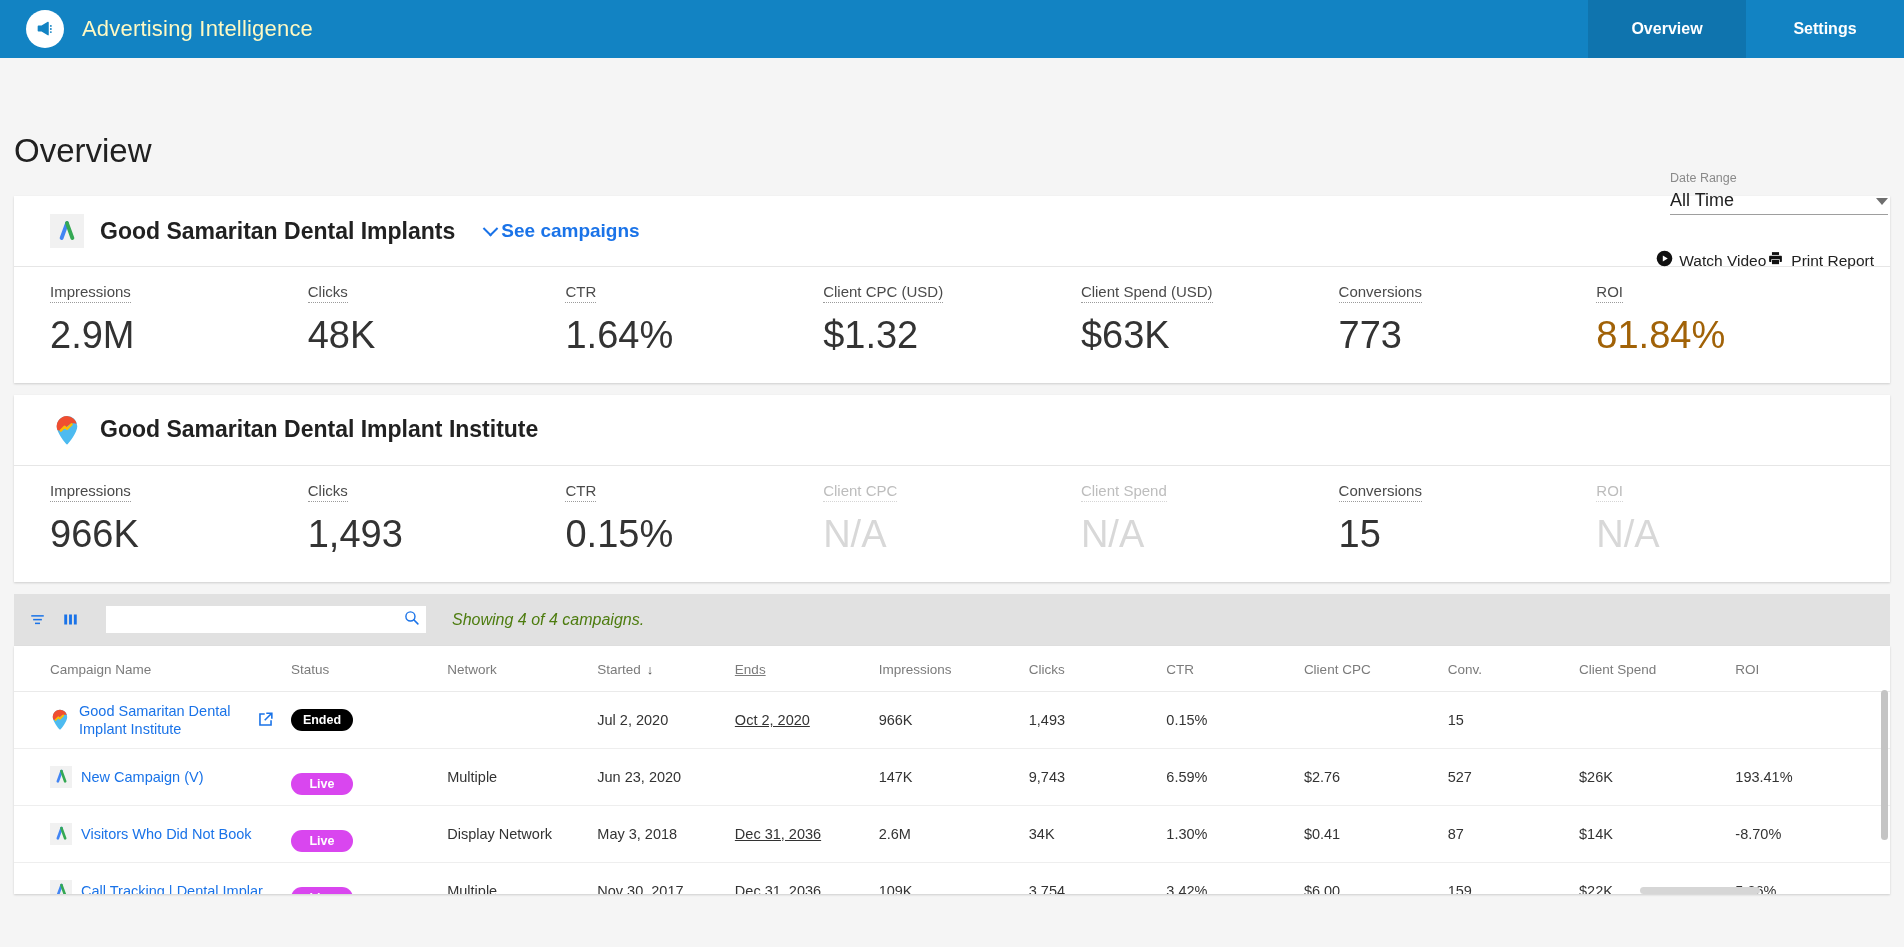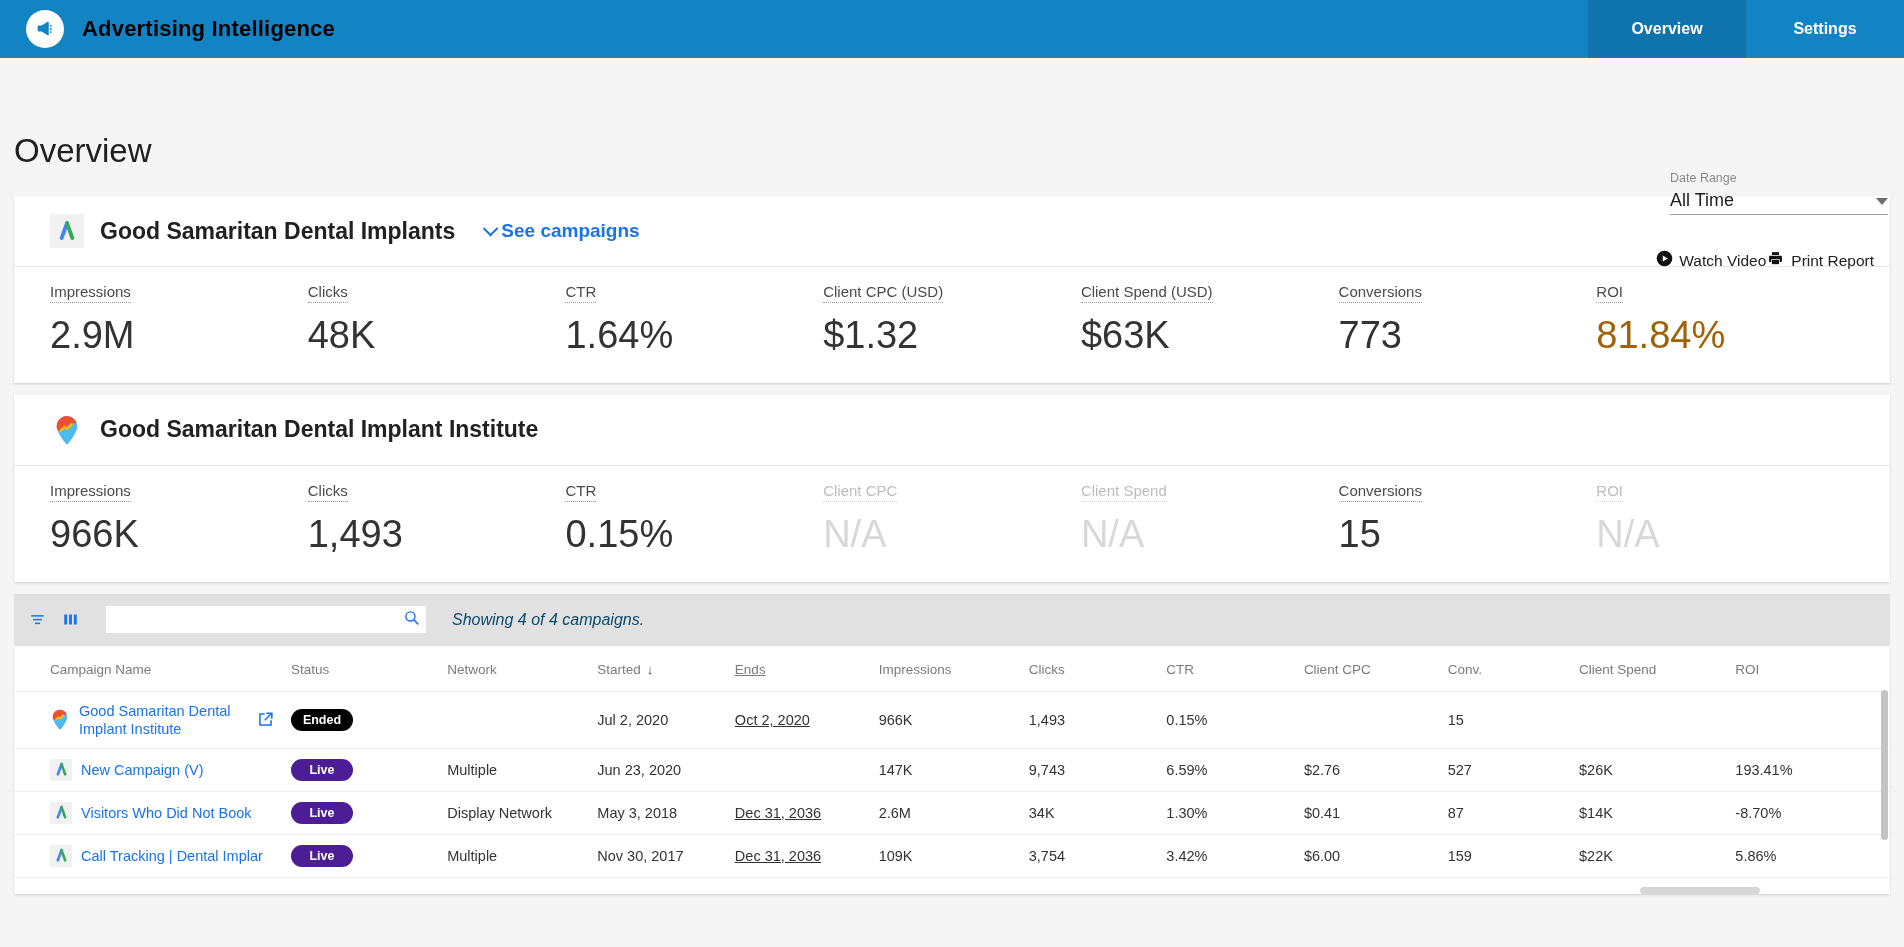--- a/index.html
+++ b/index.html
@@ -15,21 +15,21 @@
   
   .appbar {
     height:58px; background:#1283c3; display:flex; align-items:stretch;
     position:relative;
   }
   .brand { display:flex; align-items:center; padding-left:26px; gap:18px; }
   .brand-logo {
     width:38px; height:38px; border-radius:50%; background:#ffffff;
     display:flex; align-items:center; justify-content:center;
   }
-  .brand-title { color:#000000; font-size:22px; font-weight:bold; letter-spacing:.2px; }
+  .brand-title { color:#fef9c3; font-size:22px; font-weight:normal; letter-spacing:.2px; }
   .nav { margin-left:auto; display:flex; align-items:stretch; }
   .nav-item {
     display:flex; align-items:center; justify-content:center;
     color:#fff; font-size:16px; font-weight:bold;
     padding:0 10px; min-width:158px; cursor:pointer;
   }
   .nav-item.active { background:#0f74ae; }
 
   
   .page-head { position:relative; height:138px; }
@@ -101,21 +101,21 @@
   }
   .tb-icon { cursor:pointer; display:flex; align-items:center; }
   .search-wrap {
     background:#fff; width:320px; height:27px; margin-left:12px;
     display:flex; align-items:center; padding:0 6px;
   }
   .search-wrap input {
     border:0; outline:0; flex:1; height:100%; font-size:14px;
     font-family:"Liberation Sans", sans-serif; min-width:0;
   }
-  .showing { font-style:italic; font-size:16px; color:#0c4a6e; margin-left:12px; }
+  .showing { font-style:italic; font-size:16px; color:#4d7c0f; margin-left:12px; }
 
   
   .tablecard {
     margin:0 14px; background:#fff; box-shadow:0 1px 2px rgba(0,0,0,.16);
     position:relative; overflow:hidden; height:248px;
   }
   table { width:100%; border-collapse:collapse; table-layout:fixed; }
   thead th {
     font-size:13.5px; color:#7b7b7b; font-weight:normal; text-align:left;
     padding:16px 8px 14px 8px; border-bottom:1px solid #eaeaea; white-space:nowrap;
@@ -145,21 +145,21 @@
     white-space:normal; overflow:hidden;
   }
   .camp-link.nowrap { white-space:nowrap; }
   .ext-link { margin-left:auto; cursor:pointer; display:flex; flex:none; }
   .badge {
     display:inline-flex; align-items:center; justify-content:center;
     min-width:62px; height:22px; border-radius:11px; color:#fff;
     font-size:12.5px; font-weight:bold; padding:0 12px;
   }
   .badge.ended { background:#000; }
-  .badge.live { background:#4c1d95; }
+  .badge.live { background:#d946ef;margin-top:14px; }
   .sort-arrow { display:inline-block; margin-left:6px; color:#444; font-size:13px; }
 
   .vscroll {
     position:absolute; right:2px; top:44px; width:7px; height:150px;
     background:#c4c4c4; border-radius:4px;
   }
   .hscroll-peek {
     position:absolute; right:130px; bottom:0; width:120px; height:7px;
     background:#d6d6d6; border-radius:4px;
   }

